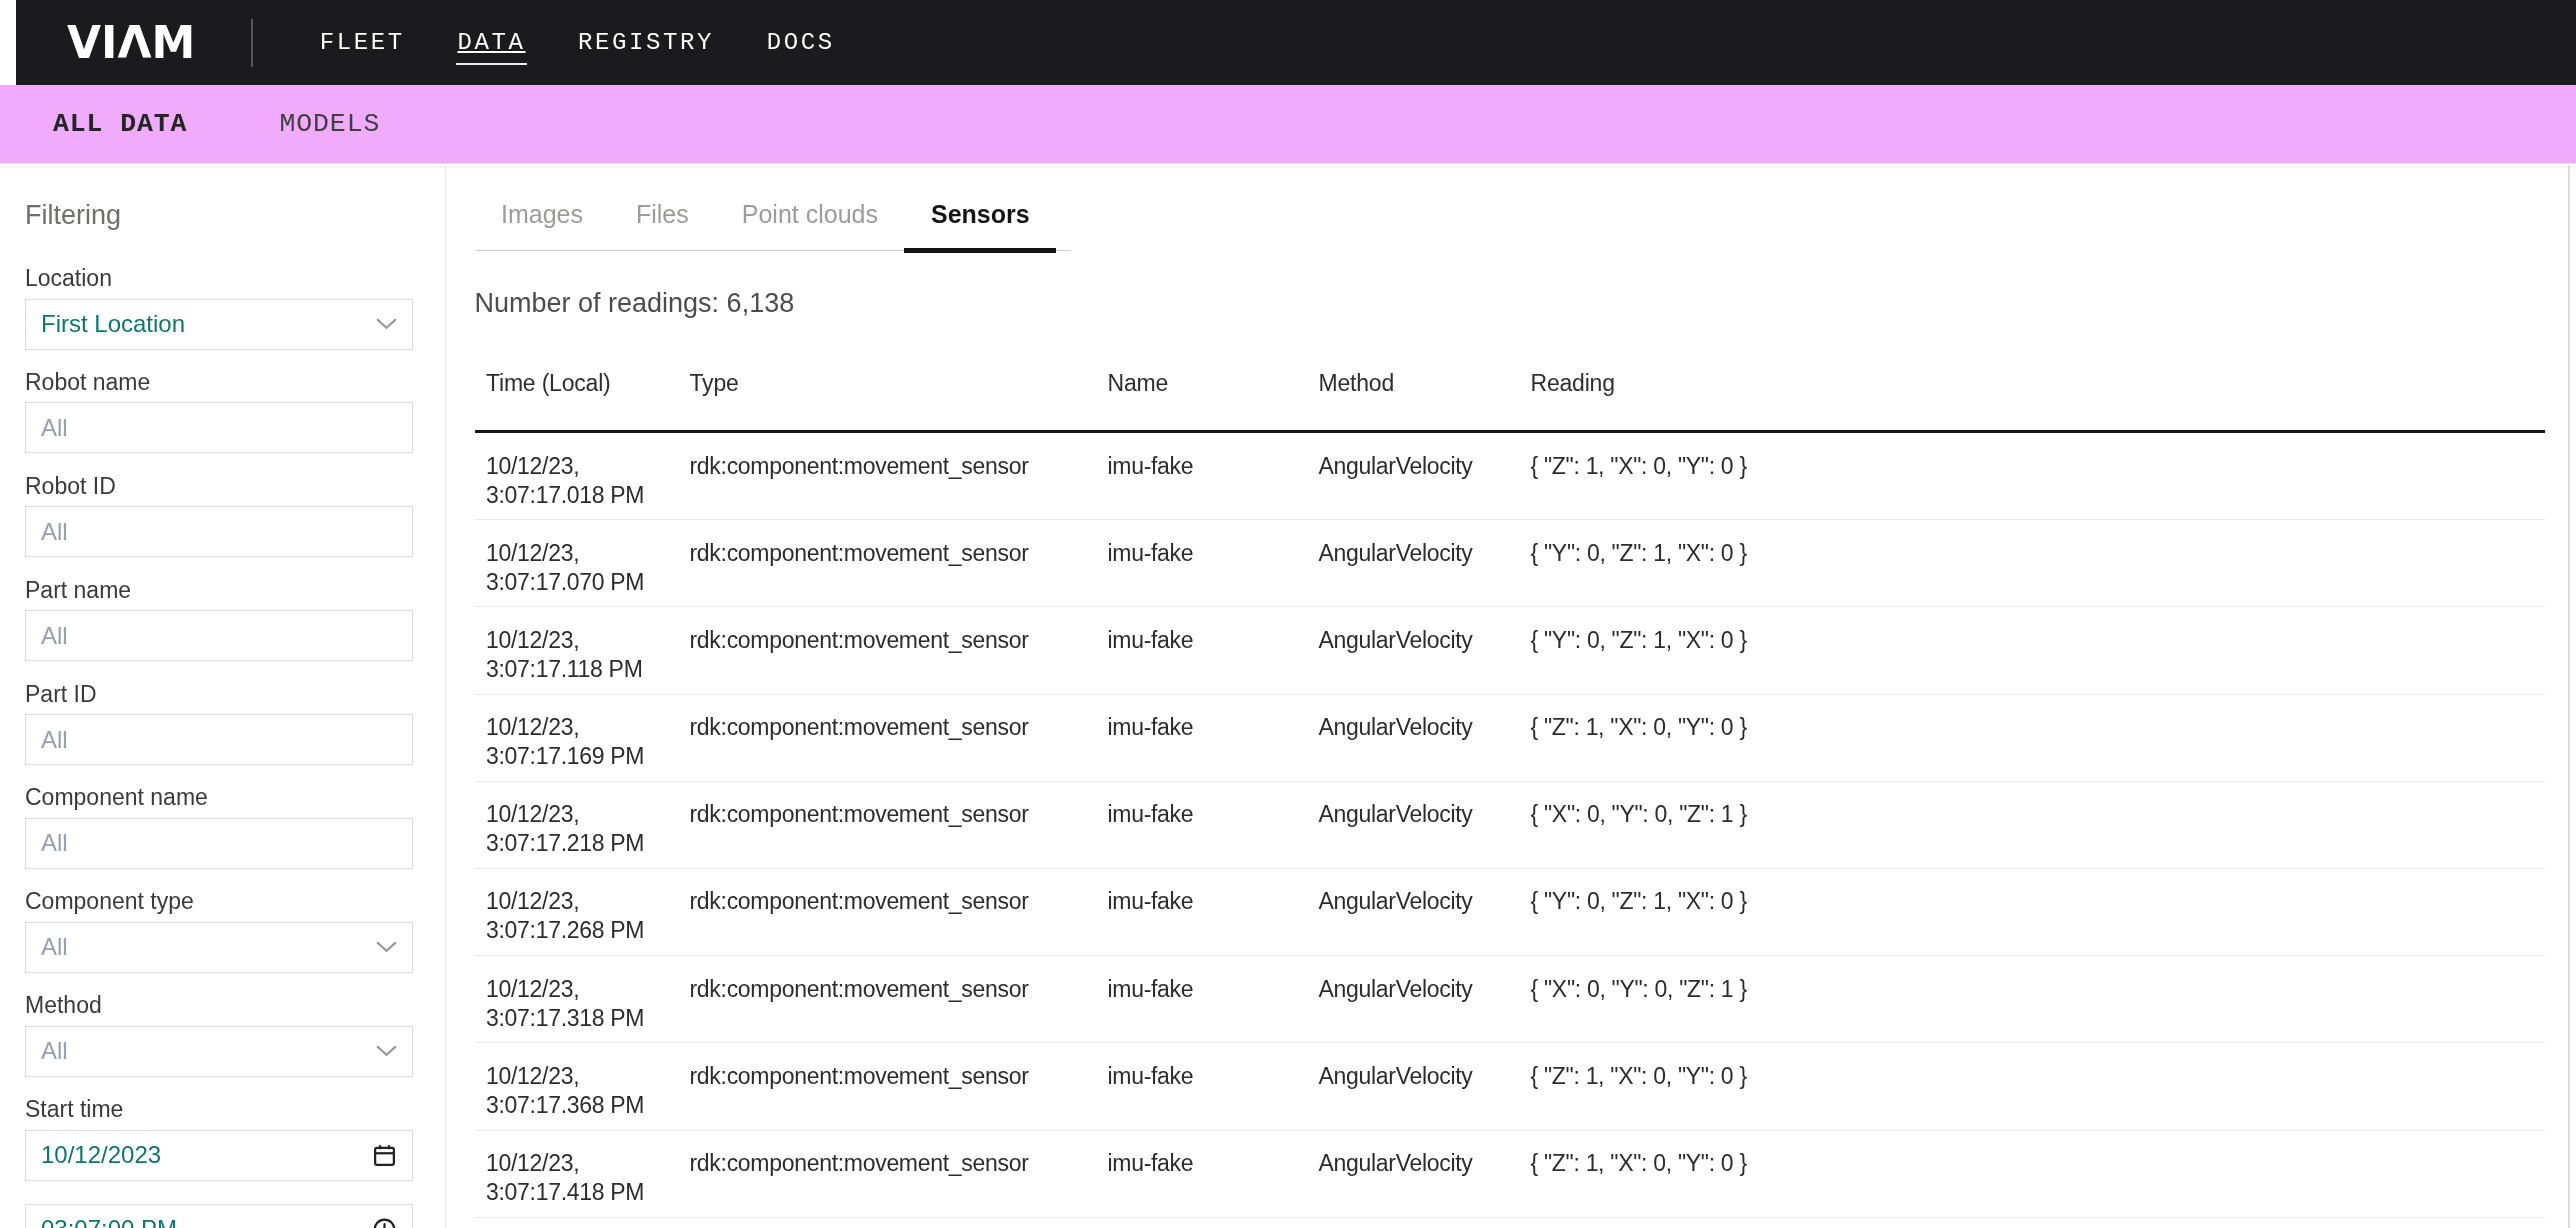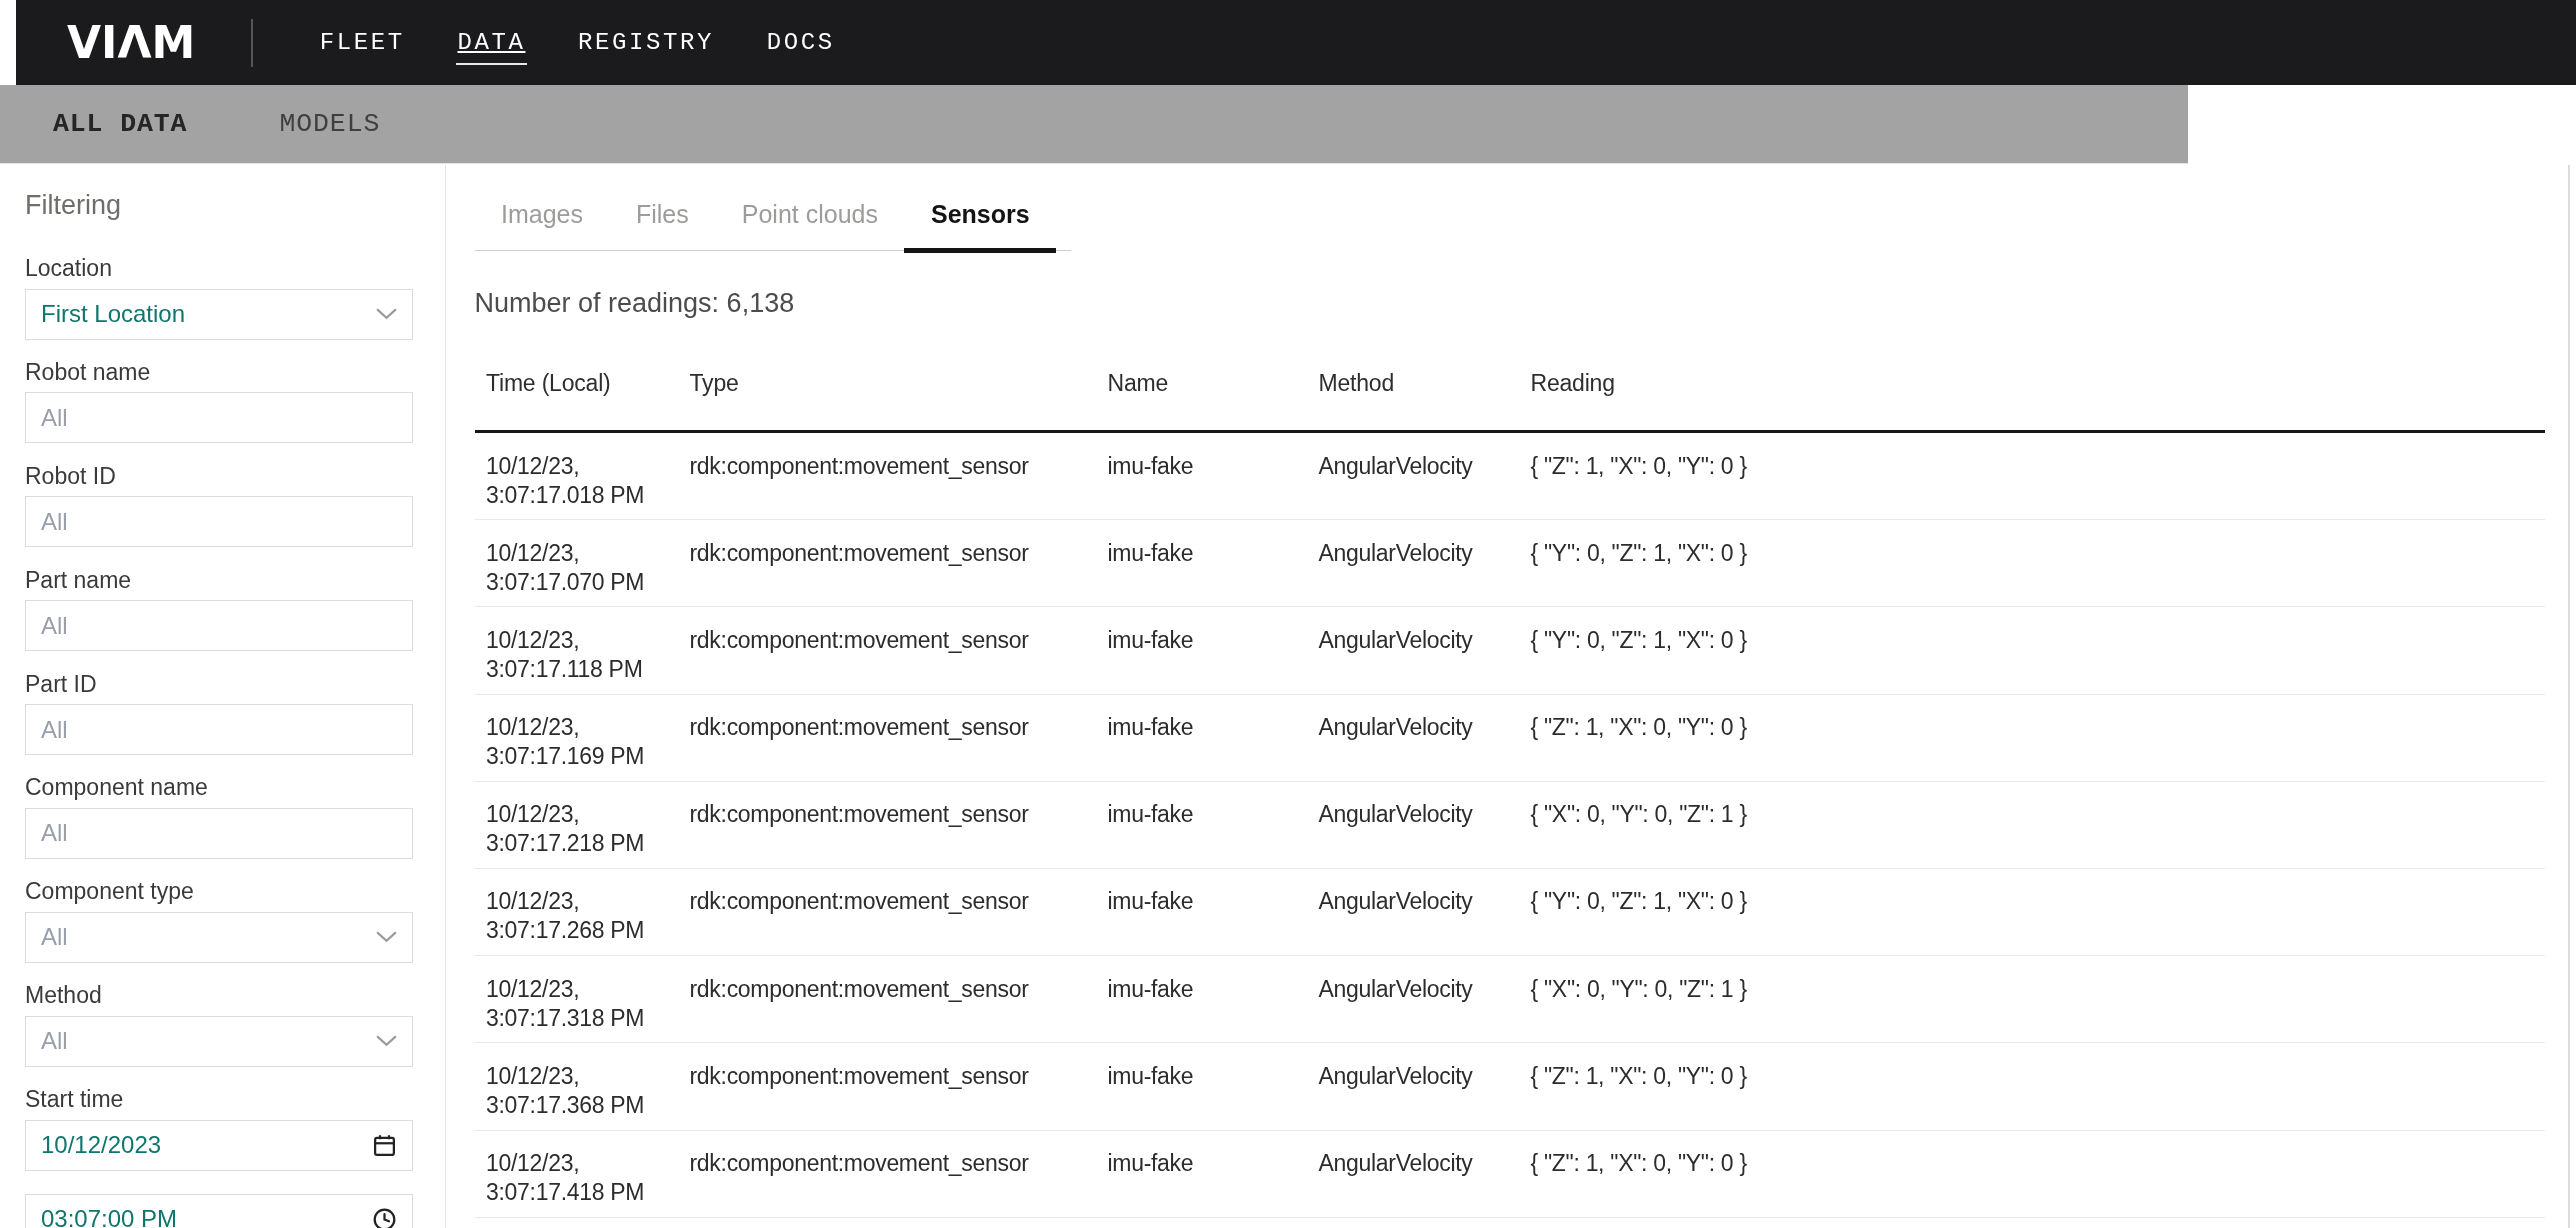--- a/index.html
+++ b/index.html
@@ -19,30 +19,30 @@
   .topbar-right { margin-left:auto; display:flex; align-items:center; margin-right:26.5px; }
   .try-btn { background:#48484c; color:#fff; font-family:"Liberation Mono", monospace;
              font-size:24px; letter-spacing:3.5px; padding:14px 21px; border:none; cursor:pointer; }
   .org { margin-left:51px; display:flex; align-items:center; color:#fff; font-size:27px;
          font-weight:500; cursor:pointer; }
   .org svg { margin-left:21px; }
   .avatar { margin-left:94px; color:#fff; font-family:"Liberation Mono", monospace;
             font-size:25.6px; letter-spacing:1.8px; cursor:pointer; }
 
   
-  .subnav { position:absolute; top:85px; left:0; width:2188px; height:79px; background:#a3a3a3;
+  .subnav { position:absolute; top:85px; left:0; width:2576px; height:79px; background:#f0abfc;
             border-bottom:0.9px solid #e3e3e1; display:flex; align-items:center; padding-left:53px;
             font-family:"Liberation Mono", monospace; }
   .subnav-tab { font-size:26.5px; letter-spacing:0.9px; color:#3f3f3f; cursor:pointer; }
   .subnav-tab.active { font-weight:bold; color:#252525; }
   .subnav-tab + .subnav-tab { margin-left:92px; }
 
   
   .sidebar { position:absolute; top:165px; left:0; width:446px; height:1063px; background:#fff;
-             border-right:1.8px solid #e6e6e4; padding:25px 32px 0 25px; overflow:hidden; }
+             border-right:1.8px solid #e6e6e4; padding:35px 32px 0 25px; overflow:hidden; }
   .filtering-title { font-size:27px; color:#6e6e6b; margin-bottom:34px; }
   .field-group { margin-bottom:19.4px; }
   .field-label { font-size:23px; color:#3a3a3a; line-height:26.5px; margin-bottom:7px; }
   .text-input { width:100%; height:51px; border:1.8px solid #dcdcda; padding:0 15px;
                 font-size:24px; color:#3a3a3a; font-family:"Liberation Sans", sans-serif;
                 background:#fff; outline:none; }
   .text-input::placeholder { color:#99a0ab; opacity:1; }
   .field-box { height:51px; border:1.8px solid #dcdcda; display:flex; align-items:center;
                padding:0 15px; background:#fff; cursor:pointer; }
   .field-box .value { font-size:24px; color:#0f766e; }

